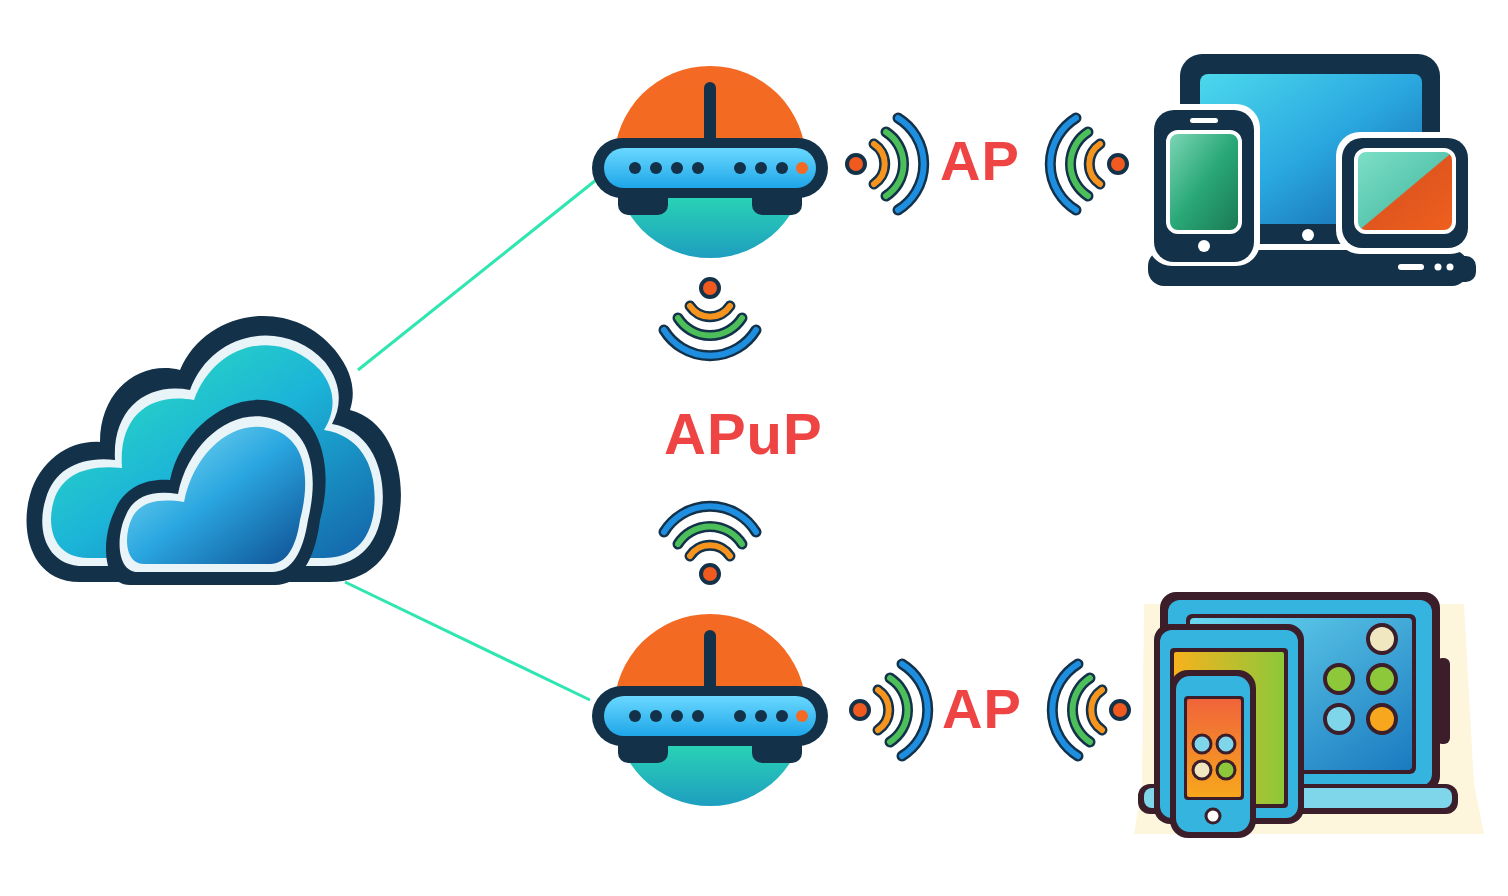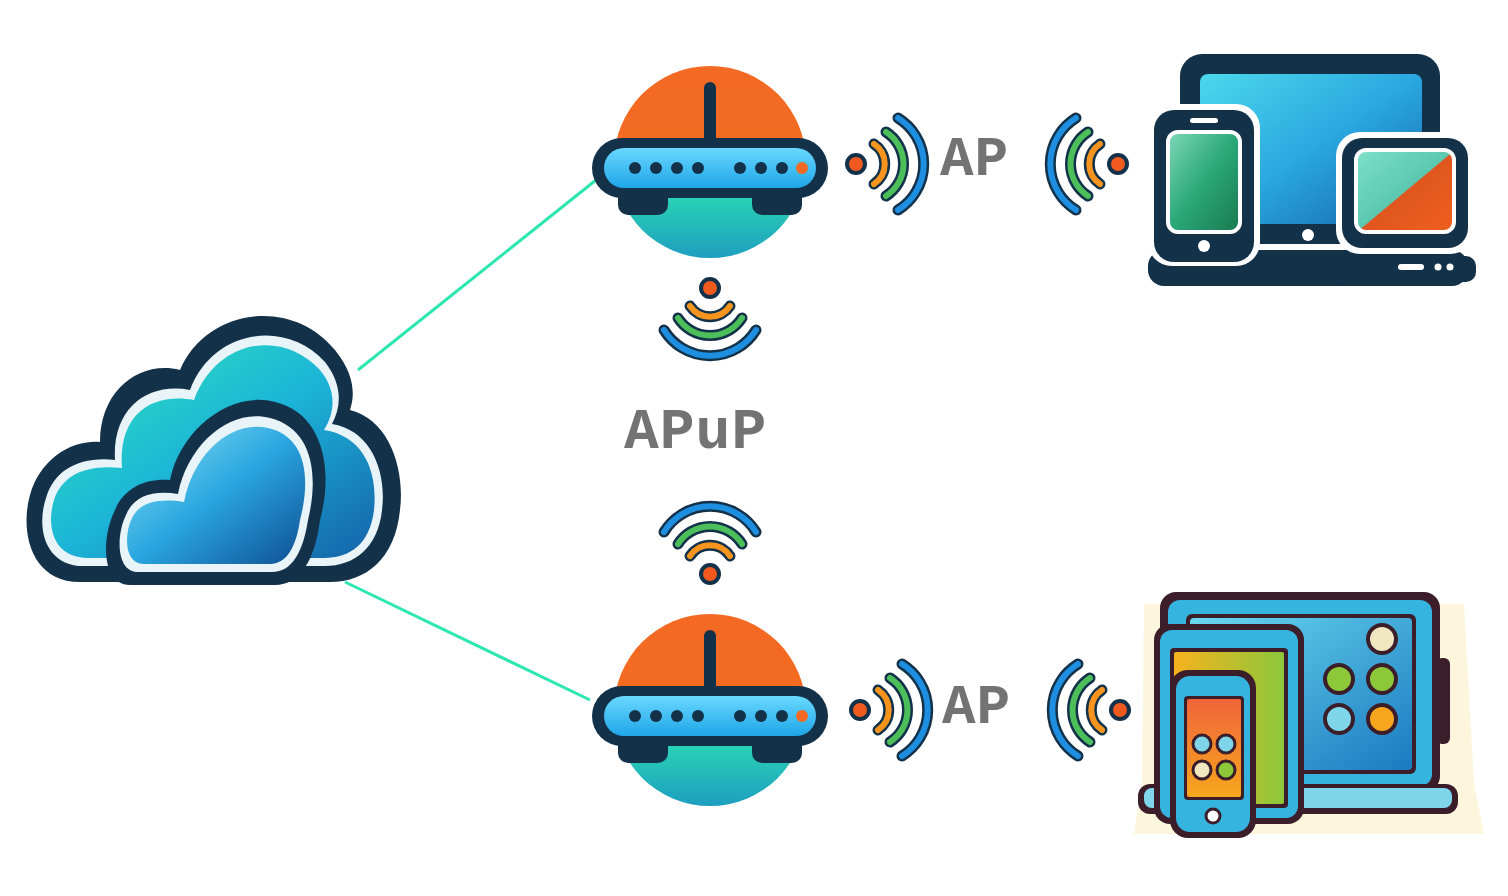--- a/index.html
+++ b/index.html
@@ -1,20 +1,20 @@
 <!DOCTYPE html>
 <html><head>
 <meta charset="utf-8">
 <style>
   html,body{margin:0;padding:0;background:#ffffff;}
   body{width:1508px;height:896px;position:relative;overflow:hidden;font-family:"DejaVu Sans",sans-serif;}
   .abs{position:absolute;}
-  .label{position:absolute;color:#737373;font-family:Liberation Mono, monospace;font-weight:bold;letter-spacing:1px;}
+  .label{position:absolute;color:#ef4444;font-family:Liberation Sans, sans-serif;font-weight:bold;letter-spacing:1px;}
   .ap-label{font-size:56px;}
-  .apup-label{font-size:58px;}
+  .apup-label{font-size:58px;margin-left:40px;}
   svg{overflow:visible;}
 </style>
 </head>
 <body>
 
 <svg class="abs" style="left:0;top:0;width:1508px;height:896px;">
   <line x1="358" y1="370" x2="596" y2="180" stroke="#2ee6b0" stroke-width="3"></line>
   <line x1="345" y1="582" x2="590" y2="700" stroke="#2ee6b0" stroke-width="3"></line>
 </svg>
 

